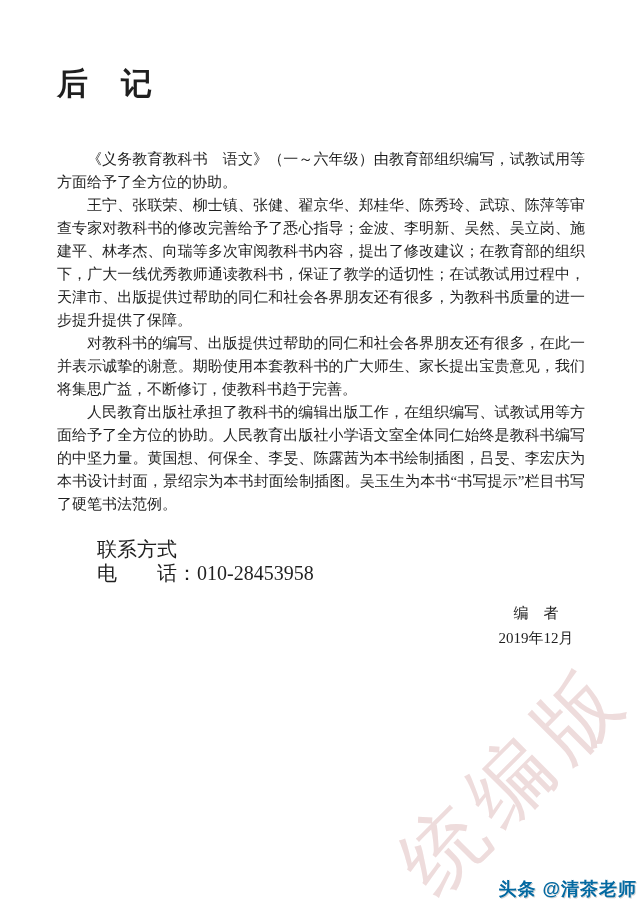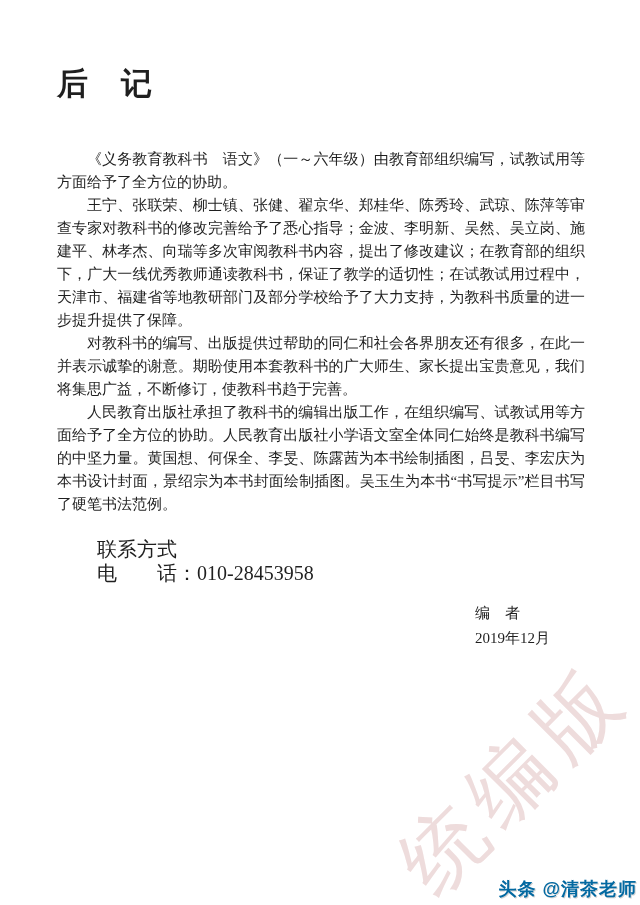--- a/index.html
+++ b/index.html
@@ -33,20 +33,21 @@
   .contact {
     margin-top: 21px;
     font-size: 20px;
     line-height: 24px;
   }
   .contact-row { text-indent: 2em; }
   .signature {
     margin-top: 16px;
     margin-left: 418px;
     width: 122px;
+    text-align: center;
     font-size: 15px;
     line-height: 25px;
   }
   .wm-diagonal {
     position: absolute;
     left: 365px;
     top: 724px;
     width: 300px;
     text-align: center;
     transform: rotate(-45deg);
@@ -70,21 +71,21 @@
   }
 </style>
 </head>
 <body>
 
 <div class="page">
   <div class="content">
     <h1 class="title">后　记</h1>
 
     <p class="body-para">《义务教育教科书　语文》（一～六年级）由教育部组织编写，试教试用等方面给予了全方位的协助。</p>
-    <p class="body-para">王宁、张联荣、柳士镇、张健、翟京华、郑桂华、陈秀玲、武琼、陈萍等审查专家对教科书的修改完善给予了悉心指导；金波、李明新、吴然、吴立岗、施建平、林孝杰、向瑞等多次审阅教科书内容，提出了修改建议；在教育部的组织下，广大一线优秀教师通读教科书，保证了教学的适切性；在试教试用过程中，天津市、福建省等地教研部门及部分学校给予了大力支持，为教科书质量的进一步提升提供了保障。</p>
+    <p class="body-para">王宁、张联荣、柳士镇、张健、翟京华、郑桂华、陈秀玲、武琼、陈萍等审查专家对教科书的修改完善给予了悉心指导；金波、李明新、吴然、吴立岗、施建平、林孝杰、向瑞等多次审阅教科书内容，提出了修改建议；在教育部的组织下，广大一线优秀教师通读教科书，保证了教学的适切性；在试教试用过程中，天津市、出版提供过帮助的同仁和社会各界朋友还有很多，为教科书质量的进一步提升提供了保障。</p>
     <p class="body-para">对教科书的编写、出版提供过帮助的同仁和社会各界朋友还有很多，在此一并表示诚挚的谢意。期盼使用本套教科书的广大师生、家长提出宝贵意见，我们将集思广益，不断修订，使教科书趋于完善。</p>
     <p class="body-para">人民教育出版社承担了教科书的编辑出版工作，在组织编写、试教试用等方面给予了全方位的协助。人民教育出版社小学语文室全体同仁始终是教科书编写的中坚力量。黄国想、何保全、李旻、陈露茜为本书绘制插图，吕旻、李宏庆为本书设计封面，景绍宗为本书封面绘制插图。吴玉生为本书“书写提示”栏目书写了硬笔书法范例。</p>
 
     <div class="contact">
       <div class="contact-row">联系方式</div>
       <div class="contact-row"><span>电　　话：</span><span>010-28453958</span></div>
     </div>
 
     <div class="signature">
       <div>编　者</div>

